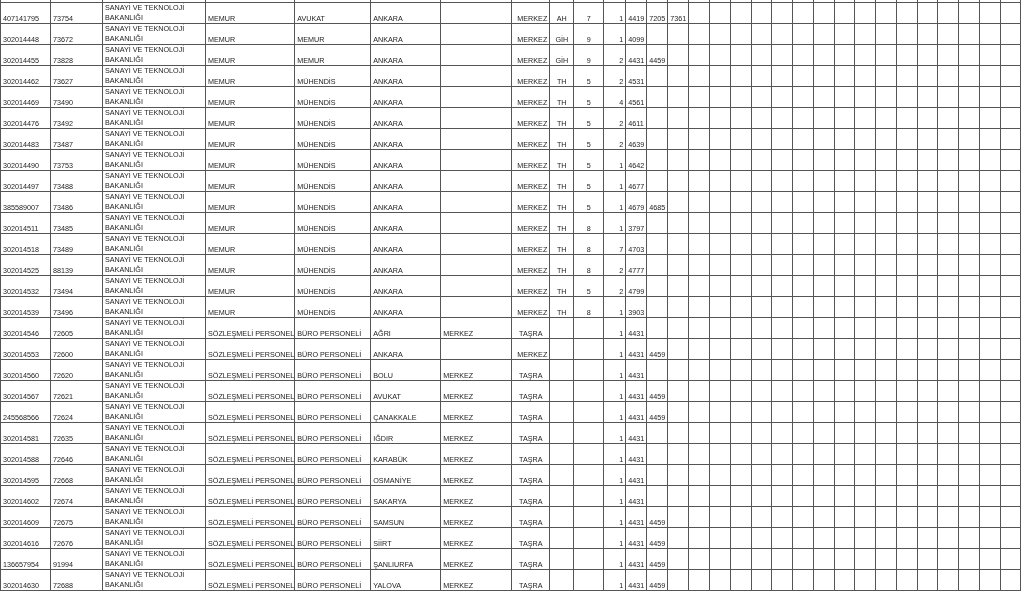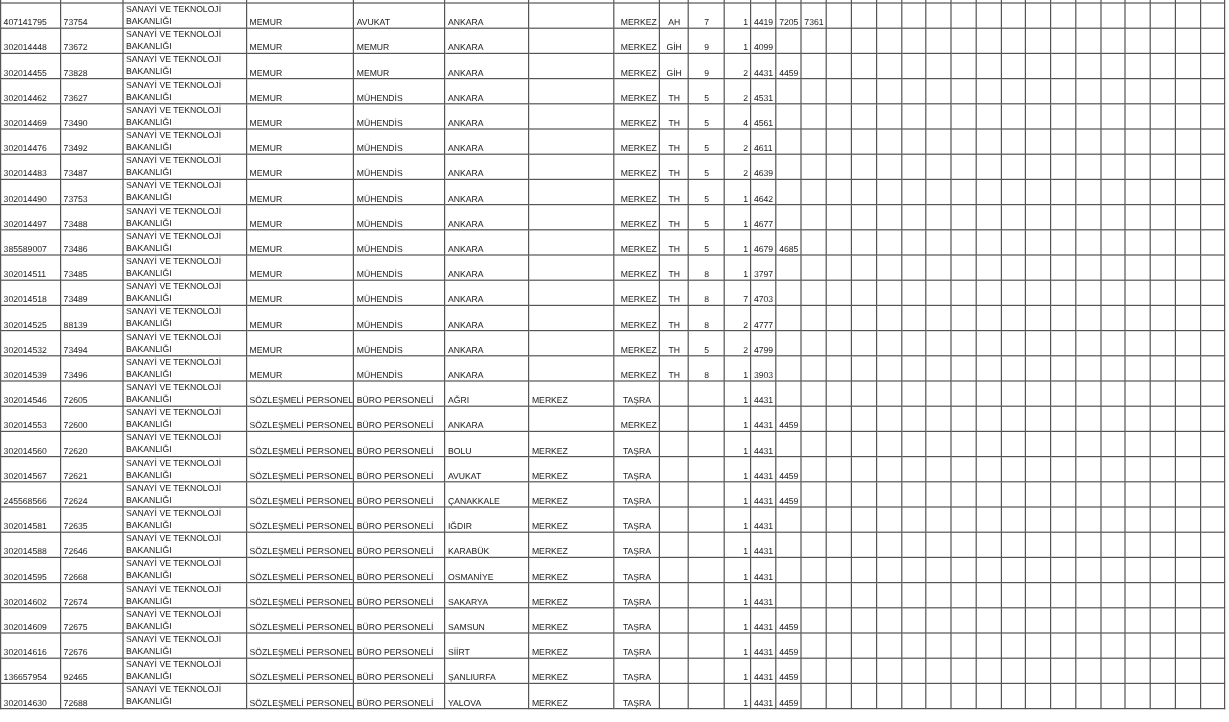--- a/index.html
+++ b/index.html
@@ -1002,21 +1002,21 @@
           <td></td>
           <td></td>
           <td></td>
           <td></td>
           <td></td>
           <td></td>
           <td></td>
         </tr>
         <tr>
           <td>136657954</td>
-          <td>92465</td>
+          <td>91994</td>
           <td class="kurum">
             <span>SANAYİ VE TEKNOLOJİ</span>
             <span>BAKANLIĞI</span>
           </td>
           <td>SÖZLEŞMELİ PERSONEL</td>
           <td>BÜRO PERSONELİ</td>
           <td>ŞANLIURFA</td>
           <td>MERKEZ</td>
           <td class="c">TAŞRA</td>
           <td class="c"></td>

